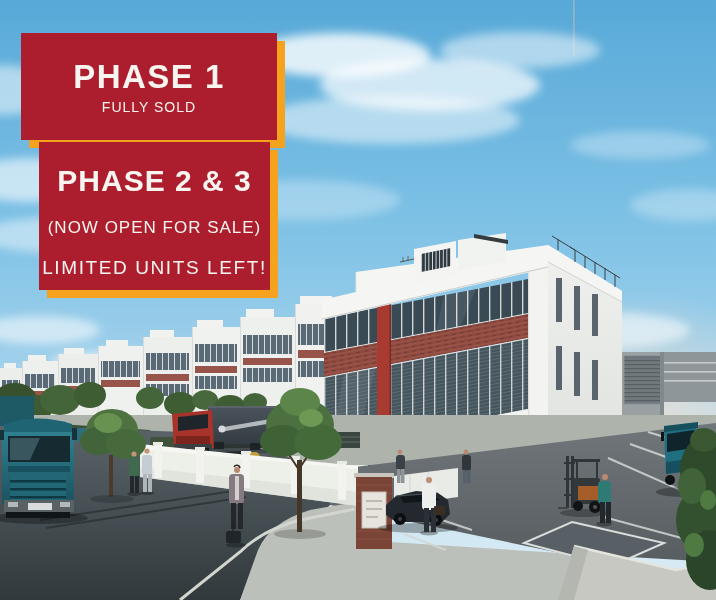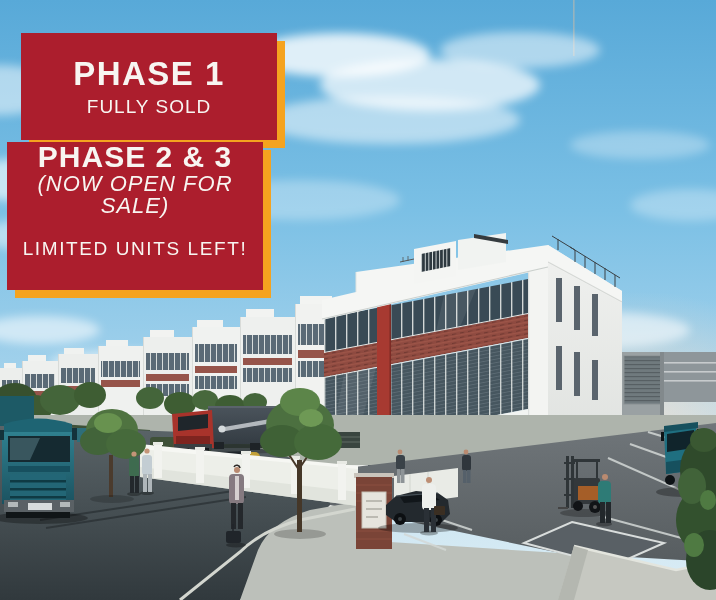--- a/index.html
+++ b/index.html
@@ -10,25 +10,25 @@
   }
   .scene{position:absolute;left:0;top:0;width:716px;height:600px;display:block;}
   .banner{
     position:absolute;display:flex;flex-direction:column;align-items:center;
     background:var(--banner-red,#AC1E2D);
     box-shadow:8px 8px 0 0 var(--banner-yellow,#F5A31F);
     color:var(--banner-text,#F8F5F1);
     text-align:center;
   }
   .banner-1{left:21px;top:13px;width:256px;height:107px;justify-content:center;margin-top:20px;}
-  .banner-2{left:7px;top:142px;width:256px;height:148px;box-sizing:border-box;}
+  .banner-2{left:39px;top:142px;width:231px;height:148px;padding-top:24px;box-sizing:border-box;}
   .banner-title{font-size:33px;font-weight:800;letter-spacing:1.5px;line-height:1;}
   .banner-2 .banner-title{font-size:30px;letter-spacing:1px;}
-  .banner-sub{font-size:19px;font-weight:400;letter-spacing:1px;margin-top:7px;line-height:1;}
-  .banner-2 .banner-sub{font-size:22px;margin-top:1px;font-style:italic;}
+  .banner-sub{font-size:14px;font-weight:400;letter-spacing:1px;margin-top:7px;line-height:1;}
+  .banner-2 .banner-sub{font-size:17px;margin-top:23px;}
   .banner-note{font-size:19px;font-weight:400;letter-spacing:1.6px;margin-top:22px;line-height:1;}
 </style>
 </head>
 <body>
 
 <div class="stage">
 
 <svg class="scene" viewBox="0 0 716 600" xmlns="http://www.w3.org/2000/svg">
 <defs>
   <linearGradient id="gSky" x1="0" y1="0" x2="0" y2="1">

